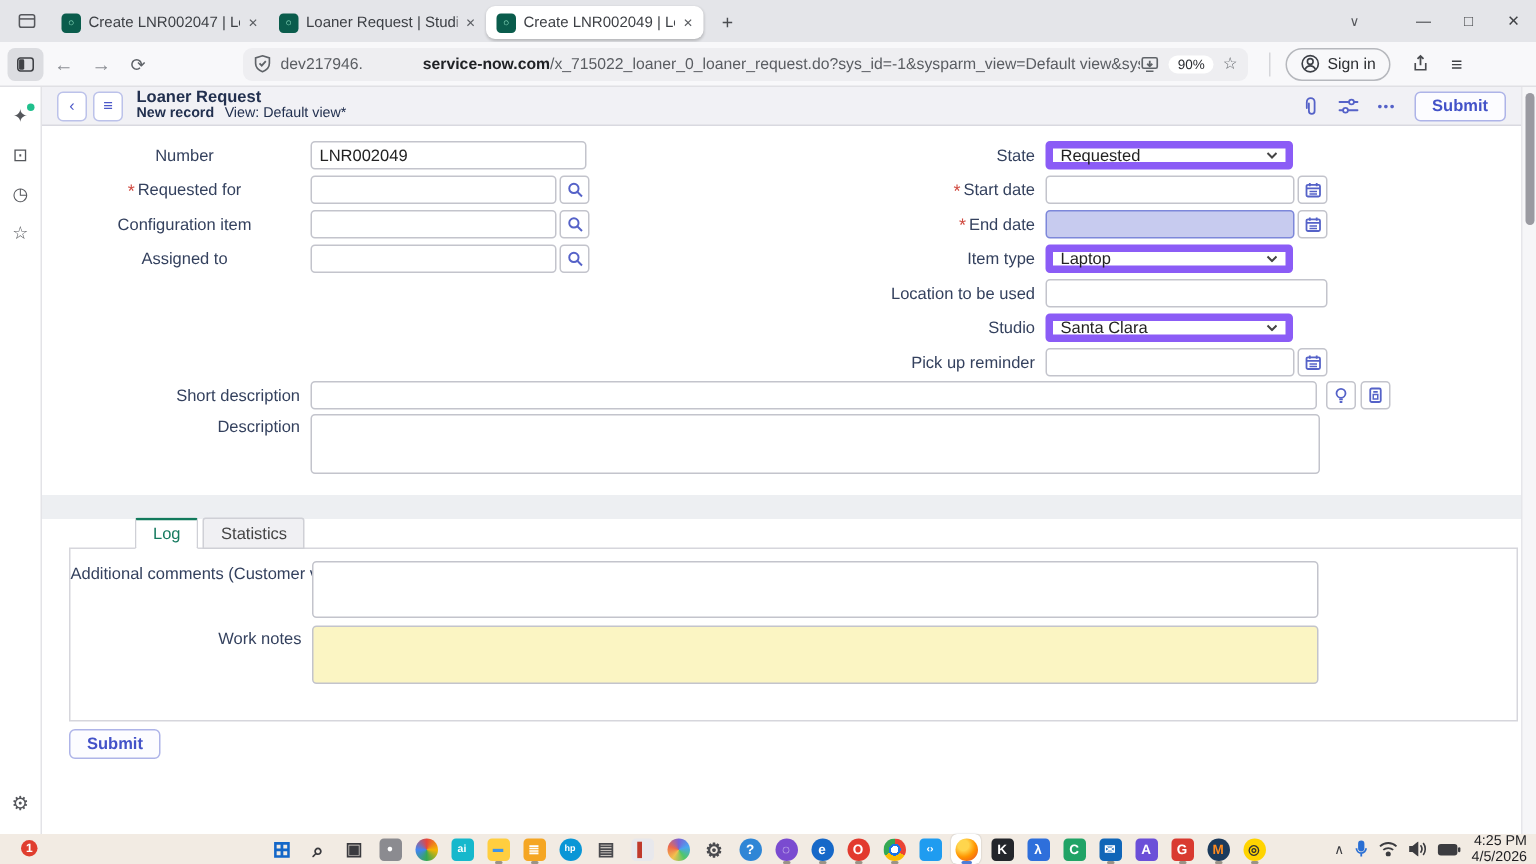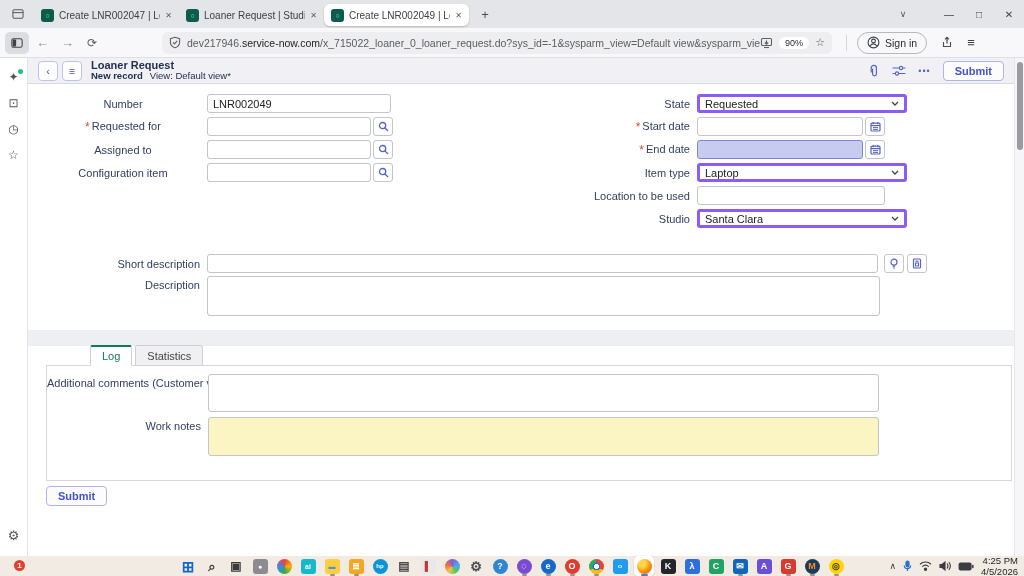--- a/index.html
+++ b/index.html
@@ -19,21 +19,21 @@
   .winctl span{width:30px;text-align:center;font-size:10px;color:#3f4145;}
   .winctl .chev{width:26px;font-size:9px;color:#55575c;margin-right:18px;}
 
   
   .toolbar{position:absolute;top:28px;left:0;width:1024px;height:30px;background:#f8f8fa;border-bottom:1px solid #e0e0e4;display:flex;align-items:center;}
   .sbtoggle{width:24px;height:22px;margin-left:5px;background:#dcdde1;border:none;border-radius:5px;display:flex;align-items:center;justify-content:center;}
   .navg{border:none;background:transparent;font-size:13px;color:#8b8e94;width:24px;height:22px;margin-left:1px;}
   .navg.reload{color:#5f6368;font-size:12px;}
   .urlbar{margin-left:58px;width:670px;height:22px;background:#eeeef1;border-radius:6px;display:flex;align-items:center;padding:0 7px;font-size:10.5px;color:#5a5d62;}
   .urlbar .txt{white-space:nowrap;overflow:hidden;flex:1;margin-left:6px;}
-  .urlbar b{color:#202226;font-weight:normal;}
+  .urlbar b{color:#202226;font-weight:bold;margin-left:40px;}
   .zoompill{background:#fff;border-radius:8px;padding:1px 6px;font-size:9px;color:#2a2c30;margin:0 6px;}
   .star{font-size:11px;color:#5f6368;}
   .vdiv{width:1px;height:16px;background:#d5d6da;margin:0 10px 0 14px;}
   .signin{height:22px;border:1px solid #b6b8bd;border-radius:11px;background:transparent;display:flex;align-items:center;gap:5px;padding:0 9px;font-size:10.5px;color:#2a2c30;}
   .tbicon{border:none;background:transparent;width:24px;height:22px;display:flex;align-items:center;justify-content:center;color:#4a4c50;}
   .hamb{font-size:13px;color:#3f4145;}
 
   
   .main{position:absolute;top:58px;left:0;width:1024px;height:498px;display:flex;}
   .brail{width:28px;height:100%;background:#fff;border-right:1px solid #e3e3e7;position:relative;display:flex;flex-direction:column;align-items:center;padding-top:13px;gap:14px;}
@@ -55,21 +55,21 @@
   .snh-right .dots{font-size:9px;letter-spacing:1px;}
   .sn-submit{background:#fcfcff;border:1px solid #aeb4e8;color:#4352c8;font-weight:bold;font-size:11px;border-radius:4px;padding:3px 11px;}
 
   
   .lab{font-size:11px;color:#34415e;text-align:right;padding-right:7px;white-space:nowrap;}
   .req{color:#d04a40;font-size:12px;margin-right:2px;vertical-align:-1px;}
   .frow{display:flex;align-items:center;height:23px;}
   .inp{height:19px;border:1px solid #c3c4cc;border-radius:3px;font-size:11px;padding:0 5px;color:#222;background:#fff;outline:none;}
   .inp.focused{background:#c7cbef;border-color:#7d87da;}
   .icobtn{width:20px;height:19px;border:1px solid #c3c4cc;border-radius:3px;background:#fff;display:flex;align-items:center;justify-content:center;margin-left:2px;padding:0;}
-  .sel{width:210px;height:19px;border:3px solid #8b5cf6;border-radius:3px;background:#fff;display:flex;align-items:center;justify-content:space-between;padding:0 5px;font-size:11px;color:#222;}
+  .sel{width:165px;height:19px;border:5px solid #8b5cf6;border-radius:3px;background:#fff;display:flex;align-items:center;justify-content:space-between;padding:0 5px;font-size:11px;color:#222;}
   .col-left{position:absolute;top:34px;left:18px;}
   .col-left .lab{width:161px;text-align:center;}
   .col-right{position:absolute;top:34px;left:469px;}
   .col-right .lab{width:200px;}
   .row-short{position:absolute;top:195px;left:18px;display:flex;align-items:center;height:21px;}
   .row-short .lab{width:161px;}
   .row-desc{position:absolute;top:218px;left:18px;display:flex;align-items:flex-start;}
   .row-desc .lab{width:161px;padding-top:3px;}
   .tarea{border:1px solid #c3c4cc;border-radius:3px;background:#fff;resize:none;outline:none;font-size:11px;padding:2px 5px;}
   .grayband{position:absolute;top:272px;left:0;width:986px;height:16px;background:#edeff2;}
@@ -226,31 +226,31 @@
           <span class="lab"><span class="req">*</span><span>Requested for</span></span>
           <input class="inp" style="width: 164px;">
           <button class="icobtn">
               <svg width="11" height="11" viewBox="0 0 11 11" fill="none" stroke="#5562c8" stroke-width="1.3">
                 <circle cx="4.6" cy="4.6" r="3.1"></circle>
                 <line x1="7" y1="7" x2="10" y2="10"></line>
               </svg>
             </button>
         </div>
         <div class="frow">
-          <span class="lab">Assigned to</span>
+          <span class="lab">Configuration item</span>
           <input class="inp" style="width: 164px;">
           <button class="icobtn">
               <svg width="11" height="11" viewBox="0 0 11 11" fill="none" stroke="#5562c8" stroke-width="1.3">
                 <circle cx="4.6" cy="4.6" r="3.1"></circle>
                 <line x1="7" y1="7" x2="10" y2="10"></line>
               </svg>
             </button>
         </div>
         <div class="frow">
-          <span class="lab">Configuration item</span>
+          <span class="lab">Assigned to</span>
           <input class="inp" style="width: 164px;">
           <button class="icobtn">
               <svg width="11" height="11" viewBox="0 0 11 11" fill="none" stroke="#5562c8" stroke-width="1.3">
                 <circle cx="4.6" cy="4.6" r="3.1"></circle>
                 <line x1="7" y1="7" x2="10" y2="10"></line>
               </svg>
             </button>
         </div>
       </div>
 
@@ -306,20 +306,34 @@
           <input class="inp" style="width: 188px;">
         </div>
         <div class="frow">
           <span class="lab">Studio</span>
           <div class="sel">
               <span>Santa Clara</span>
               <svg width="8" height="5" viewBox="0 0 8 5" fill="none" stroke="#444" stroke-width="1.3">
                 <path d="M1 1 L4 4 L7 1"></path>
               </svg>
             </div>
+        </div>
+        <div class="frow">
+          <span class="lab">Pick up reminder</span>
+          <input class="inp" style="width: 166px;">
+          <button class="icobtn">
+              <svg width="11" height="11" viewBox="0 0 11 11" fill="none" stroke="#5562c8" stroke-width="1.2">
+                <rect x="1" y="2.2" width="9" height="7.8" rx="1"></rect>
+                <line x1="3.2" y1="1" x2="3.2" y2="3.2"></line>
+                <line x1="7.8" y1="1" x2="7.8" y2="3.2"></line>
+                <line x1="1" y1="4.6" x2="10" y2="4.6"></line>
+                <line x1="3" y1="6.6" x2="8" y2="6.6" stroke-width="1"></line>
+                <line x1="3" y1="8.4" x2="8" y2="8.4" stroke-width="1"></line>
+              </svg>
+            </button>
         </div>
       </div>
 
       <div class="row-short">
         <span class="lab">Short description</span>
         <input class="inp" style="width: 671px;">
         <button class="icobtn" style="margin-left:6px;">
             <svg width="10" height="12" viewBox="0 0 10 12" fill="none" stroke="#5562c8" stroke-width="1.2">
               <circle cx="5" cy="4.2" r="3"></circle>
               <line x1="3.8" y1="8.2" x2="6.2" y2="8.2"></line>

